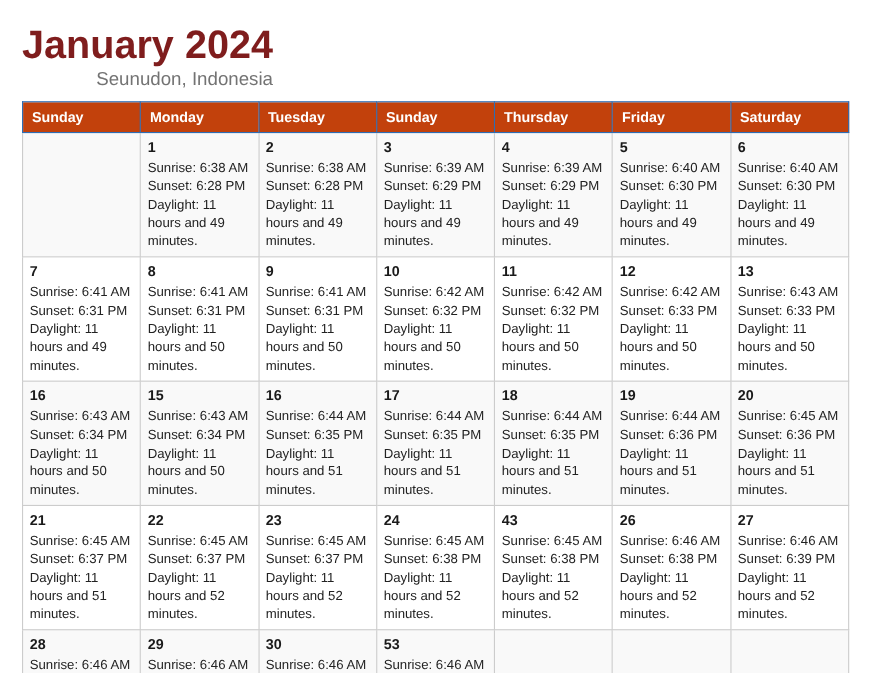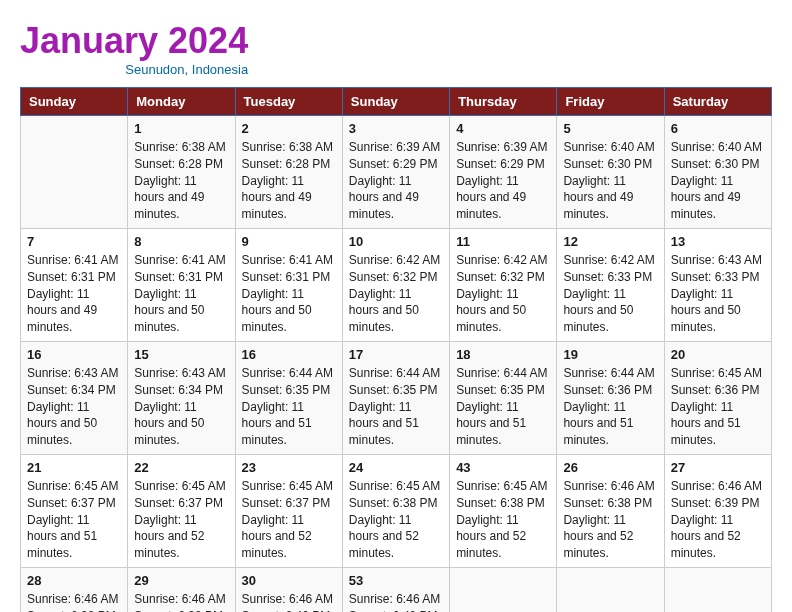--- a/index.html
+++ b/index.html
@@ -30,33 +30,33 @@
     .logo-icon {
       width: 28px;
       height: 28px;
     }
     .title-block {
       text-align: right;
     }
     .cal-title {
       font-size: 36px;
       font-weight: bold;
-      color: #a21caf;
+      color: #7f1d1d;
     }
     .cal-subtitle {
-      font-size: 13px;
-      color: #0369a1;
+      font-size: 17px;
+      color: #737373;
     }
     table {
       width: 100%;
       border-collapse: collapse;
       font-size: 11px;
     }
     thead tr th {
-      background-color: #7f1d1d;
+      background-color: #c2410c;
       color: #fff;
       text-align: left;
       padding: 6px 8px;
       font-size: 13px;
       font-weight: bold;
       border: 1px solid #2e6db4;
     }
     tbody tr td {
       border: 1px solid #ccc;
       vertical-align: top;

